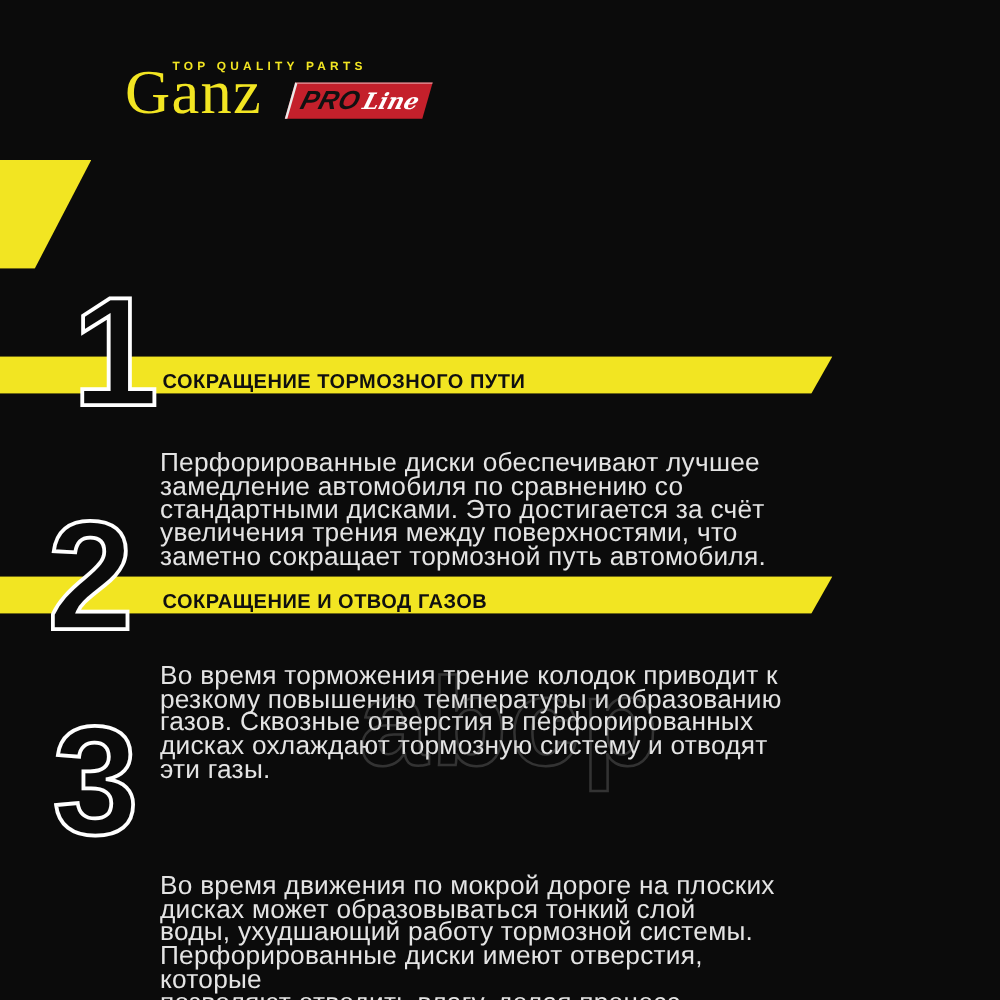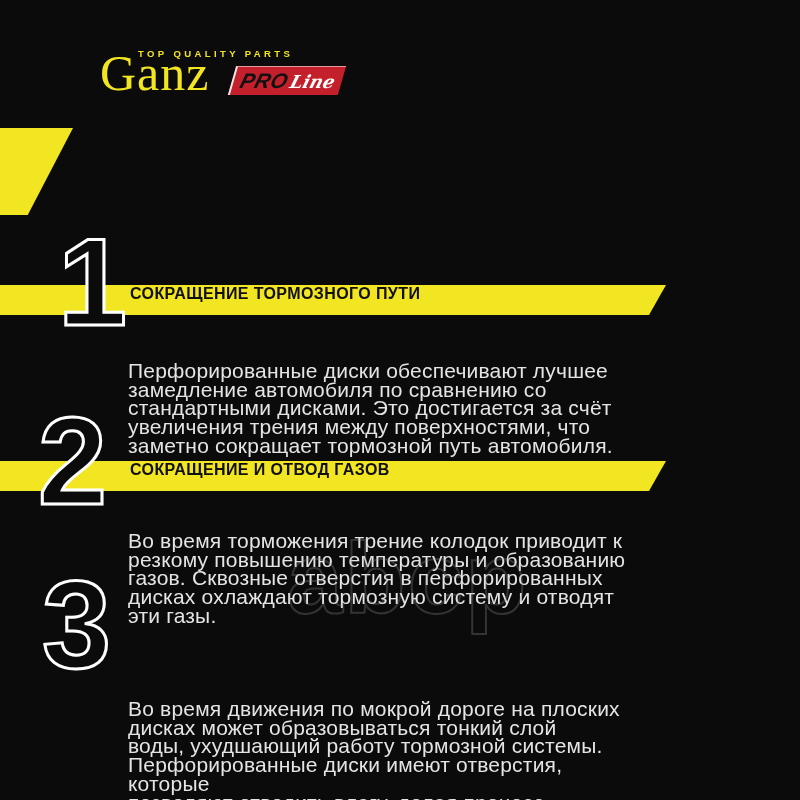--- a/index.html
+++ b/index.html
@@ -52,21 +52,21 @@
     position:absolute;font-size:124px;font-weight:bold;line-height:1;
     color:var(--bg);-webkit-text-stroke:3px #fff;letter-spacing:-2px;z-index:3;
   }
   .num1{left:58px;top:220px}
   .num2{left:38px;top:399px}
   .num3{left:42px;top:563px}
   
   .banner{
     position:absolute;left:0;width:666px;height:30px;background:var(--yellow);
     clip-path:polygon(0 0,100% 0,calc(100% - 17px) 100%,0 100%);
-    display:flex;align-items:flex-start;padding-left:130px;z-index:2;
+    display:flex;align-items:flex-end;padding-left:130px;z-index:2;
   }
   .banner1{top:285px}
   .banner2{top:461px}
   .banner3{top:618px;height:31px}
   .banner .heading{
     color:#101010;font-size:16px;font-weight:bold;letter-spacing:.4px;
   }
   
   .body-text{
     position:absolute;left:128px;width:500px;

